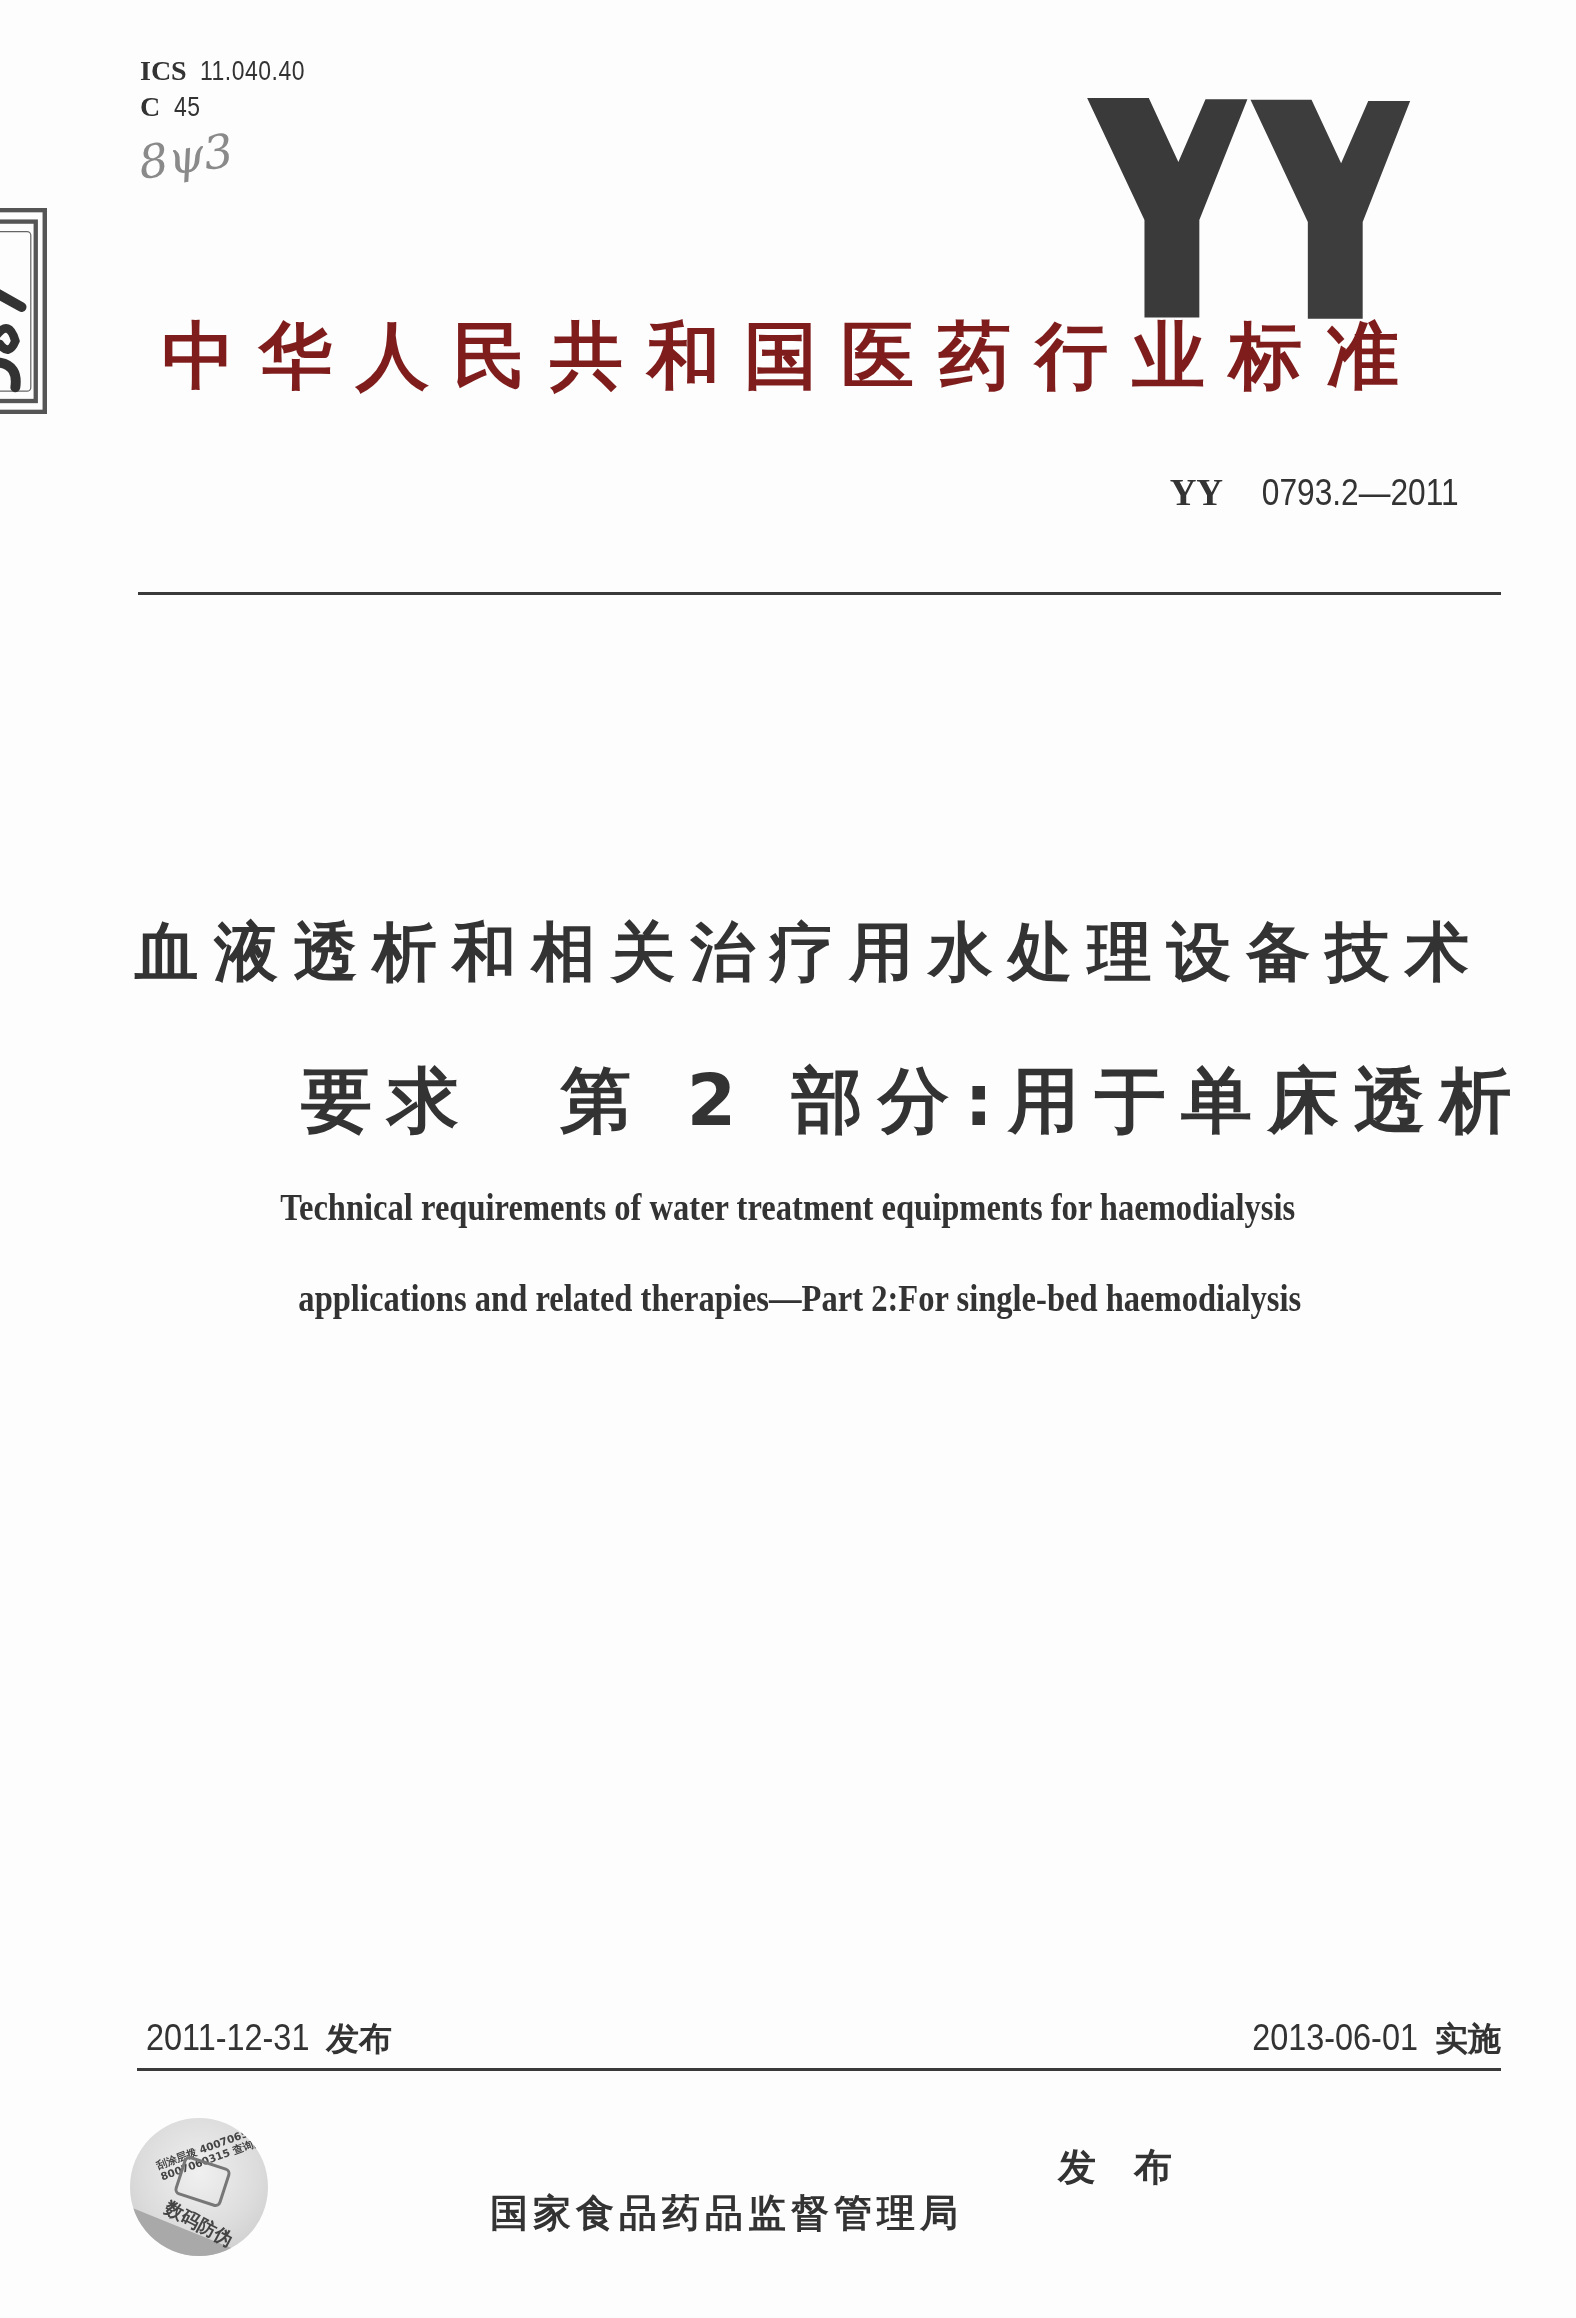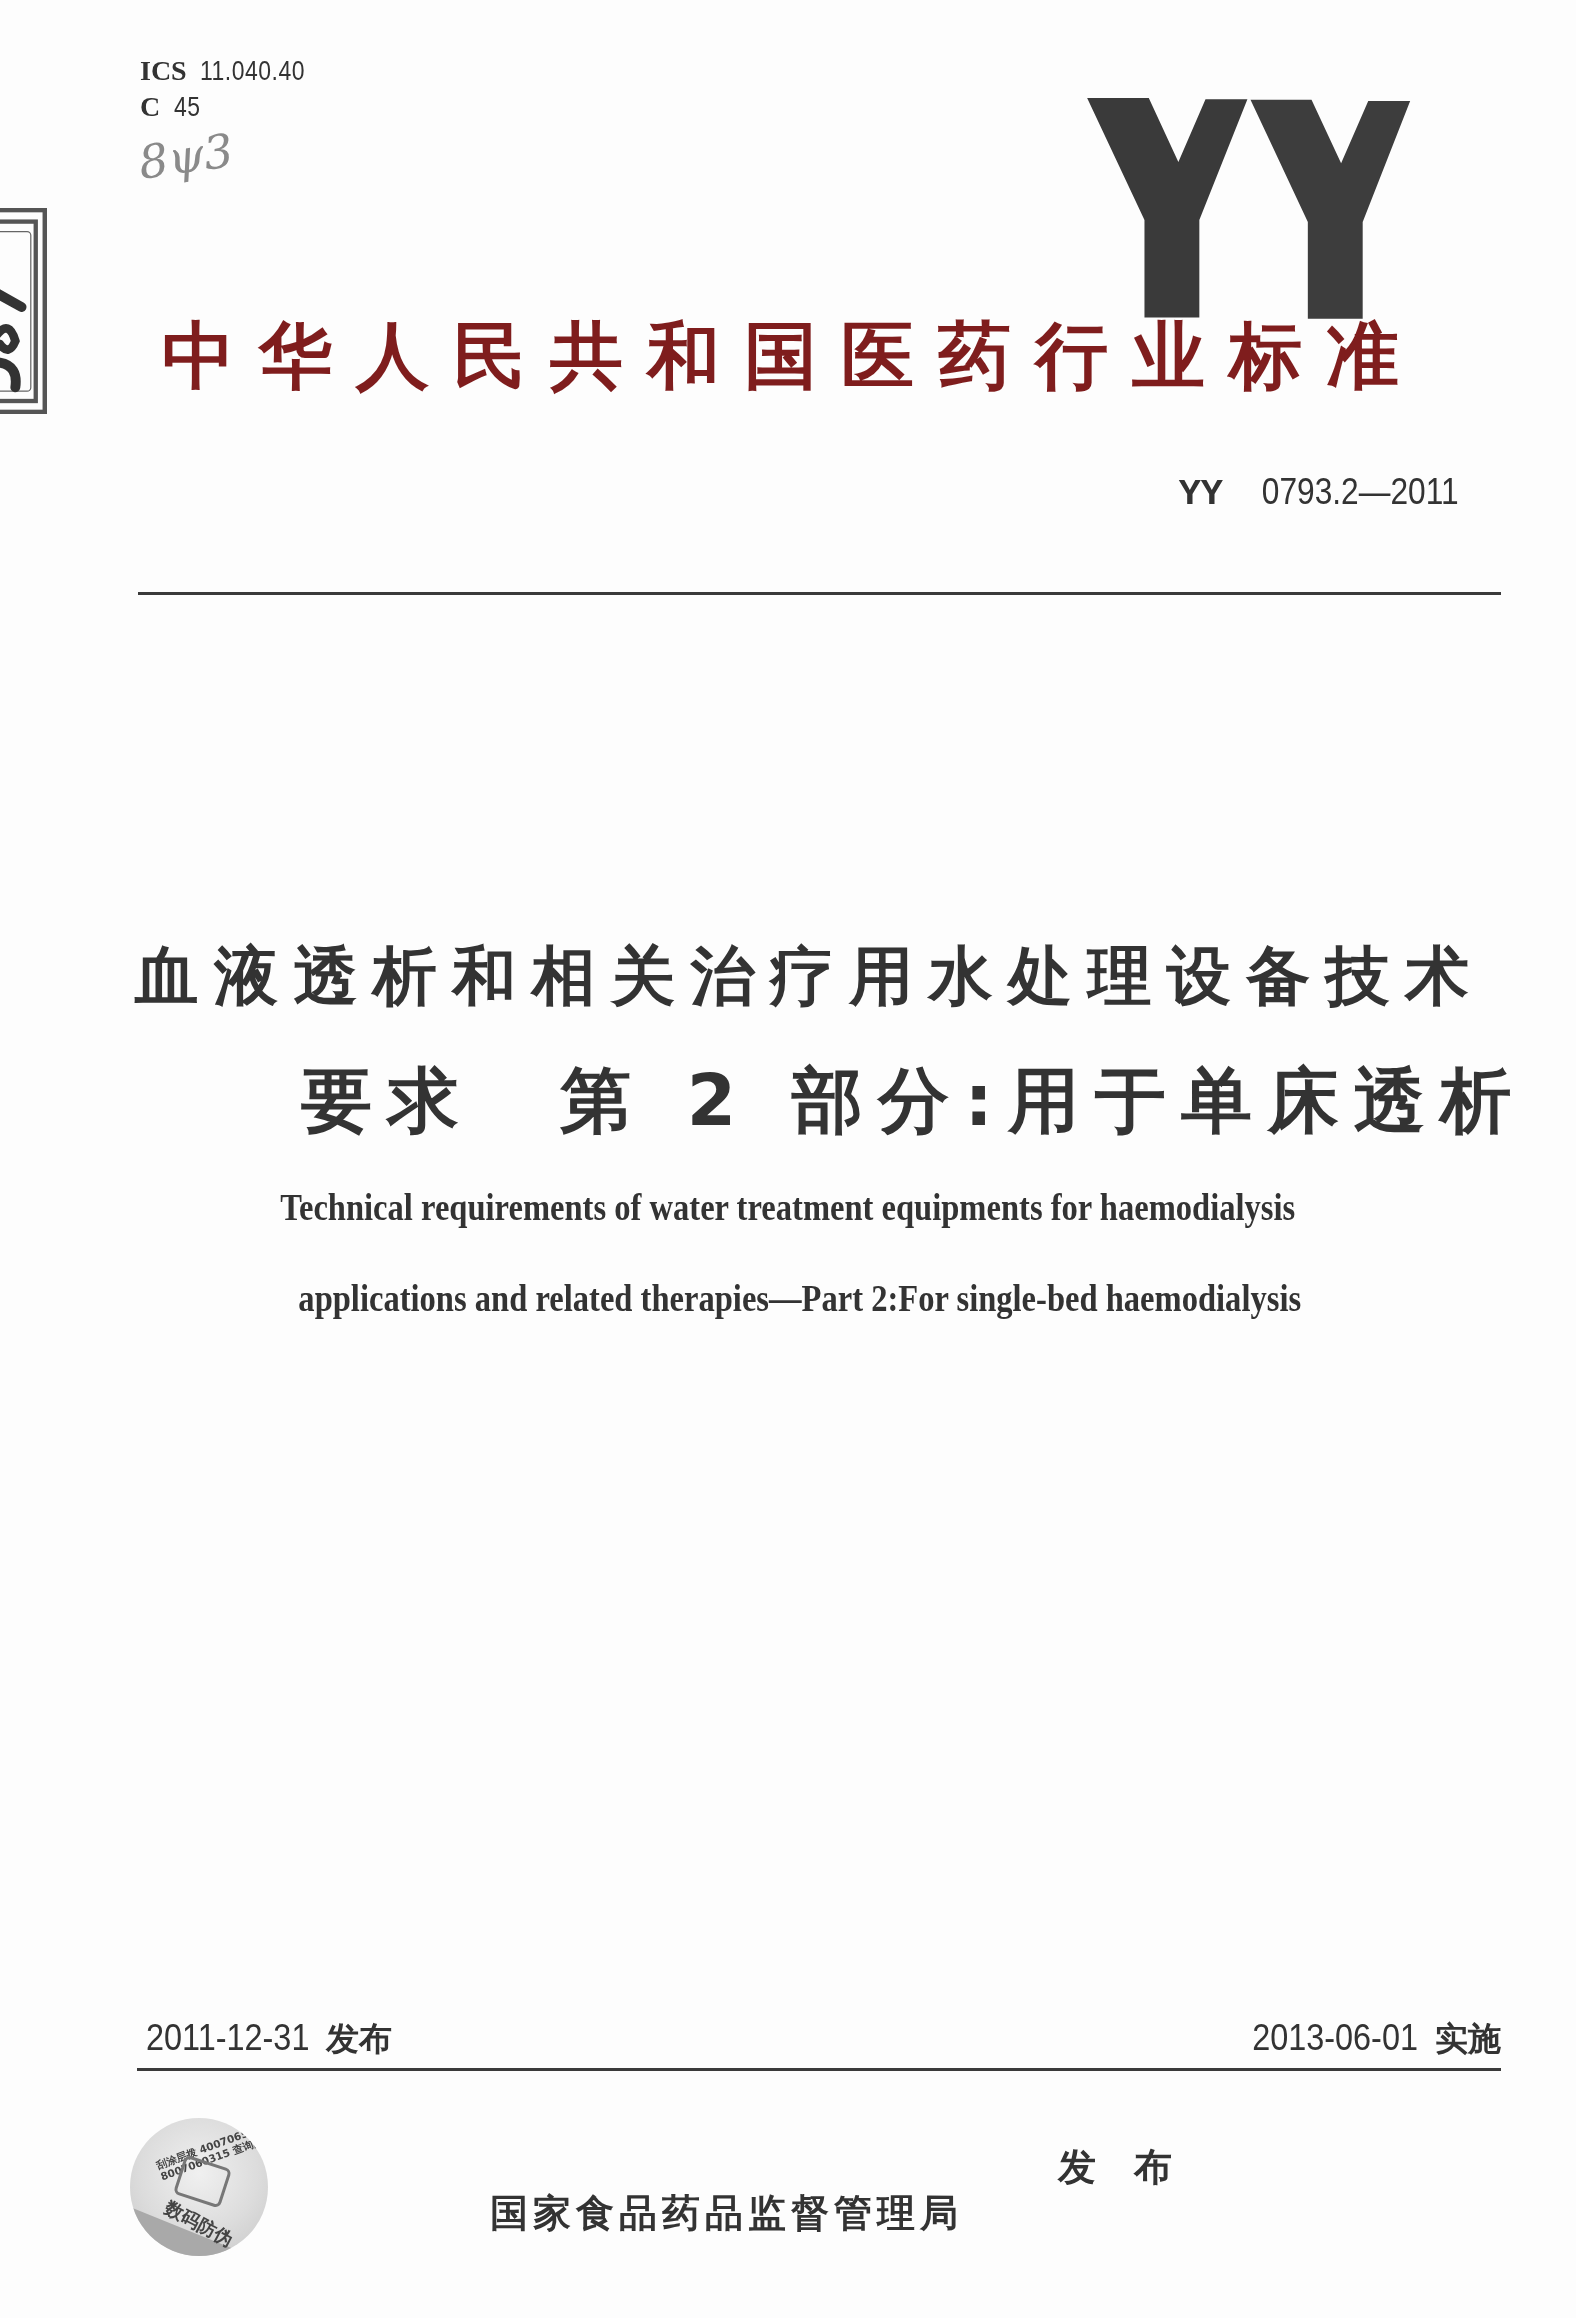--- a/index.html
+++ b/index.html
@@ -35,33 +35,33 @@
       left: 162px; top: 309px; width: 1328px;
       font-family: "DejaVu Sans", sans-serif; font-weight: bold;
       font-size: 73px; line-height: 93px; letter-spacing: 24px; color: #7f1d1d;
       white-space: nowrap;
     }
 
     .std-number {
       right: 117px; top: 474px; text-align: right; white-space: nowrap;
       line-height: 1;
     }
-    .std-number .std-prefix { font-family: Liberation Mono, monospace; font-weight: bold; font-size: 37px; }
+    .std-number .std-prefix { font-family: Liberation Serif, serif; font-weight: bold; font-size: 37px; }
     .std-number .std-code { font-family: "Liberation Sans", sans-serif; font-size: 36px; margin-left: 12.4px; display: inline-block; transform: scaleX(0.88); transform-origin: right; }
 
     .rule { background: #3a3a3a; height: 2.5px; }
     .rule-top { left: 138px; top: 592px; width: 1363px; }
     .rule-bottom { left: 137px; top: 2068px; width: 1364px; }
 
     .title-cn {
       left: 0; width: 1576px; text-align: center;
       font-family: "DejaVu Sans", sans-serif; font-weight: bold;
       color: #333; white-space: nowrap;
     }
-    .title-cn-1 { top: 936px; font-size: 64px; letter-spacing: 15.4px; line-height: 80px; padding-left: 43px; box-sizing: border-box;}
+    .title-cn-1 { top: 912px; font-size: 64px; letter-spacing: 15.4px; line-height: 80px; padding-left: 43px; box-sizing: border-box;}
     .title-cn-2 { top: 1061px; font-size: 71px; letter-spacing: 15.4px; line-height: 80px; left: 301px; width: auto; text-align: left; }
 
     .title-en {
       left: 0; width: 1576px; text-align: center;
       font-family: "Liberation Serif", serif; font-weight: bold;
       font-size: 37px; color: #333; white-space: nowrap; line-height: 54px;
     }
     .title-en-1 { top: 1181px; }
     .title-en-2 { top: 1272px; padding-left: 12px; }
     .title-en span { display: inline-block; transform: scaleX(0.88); }

